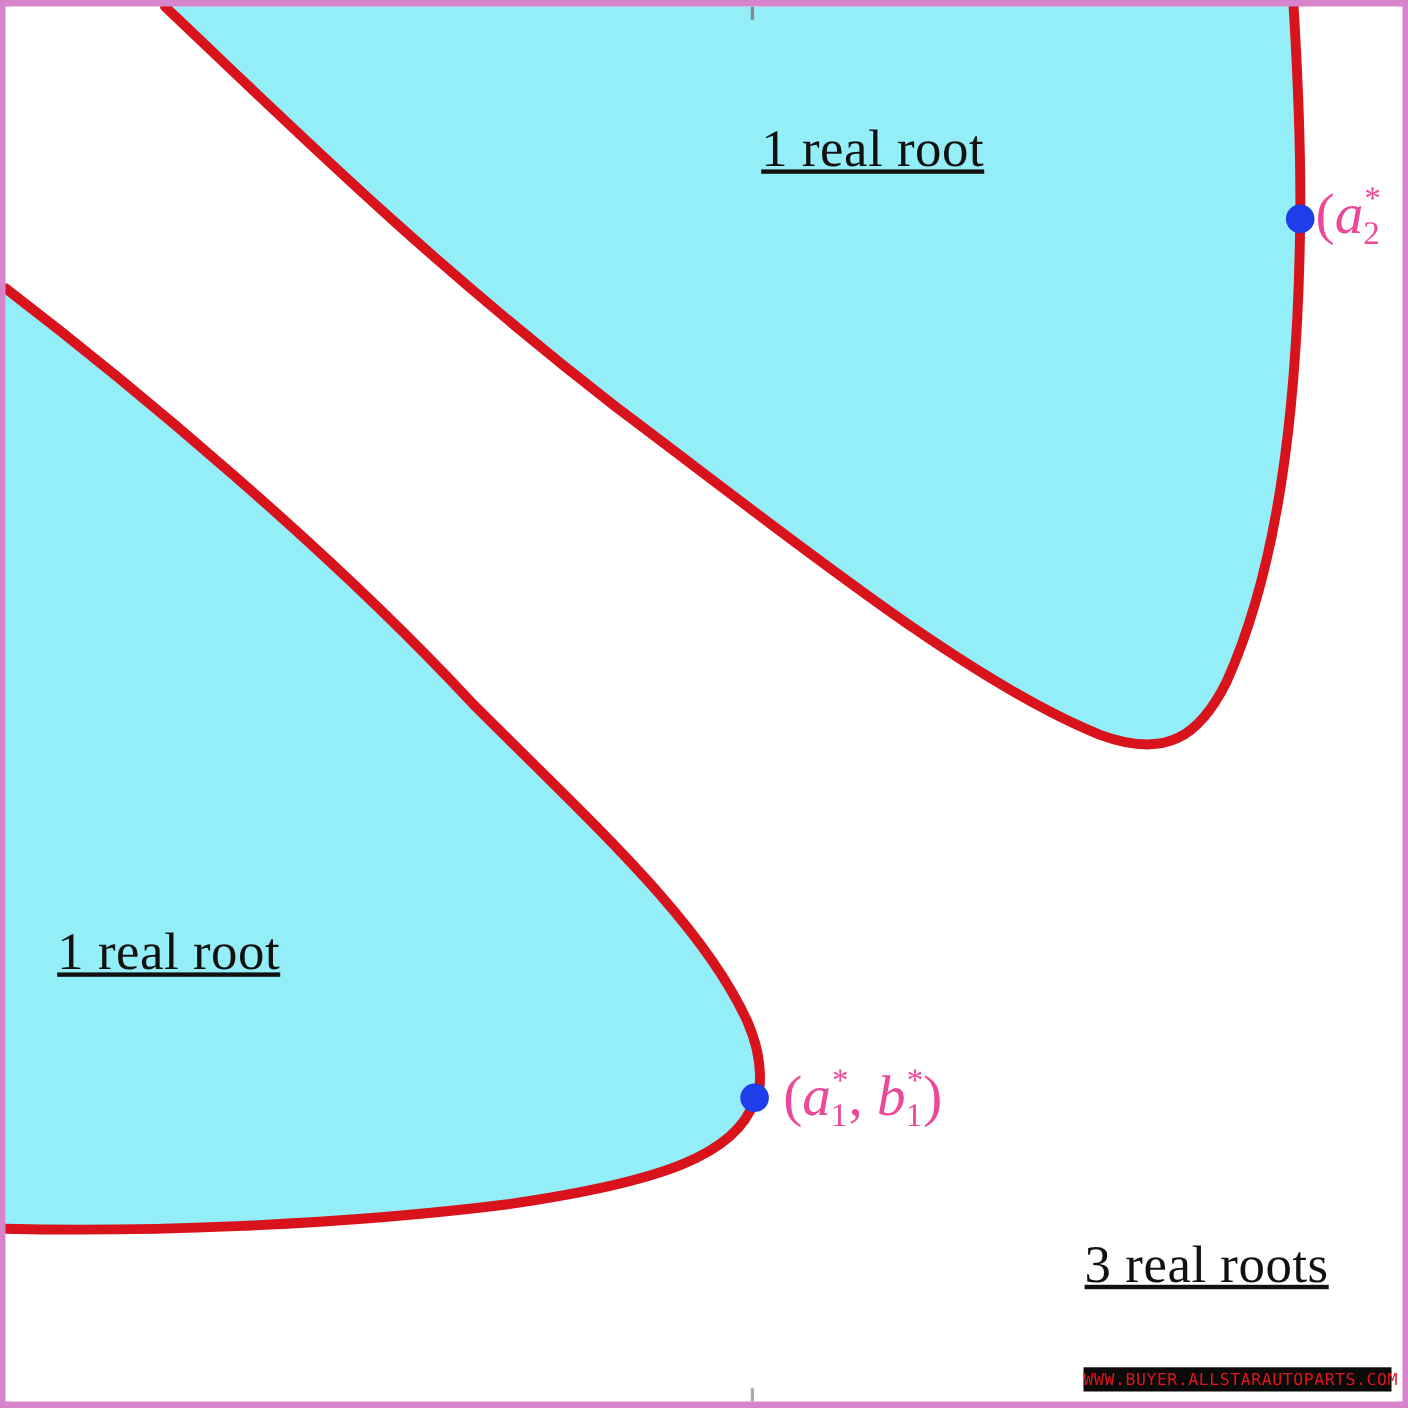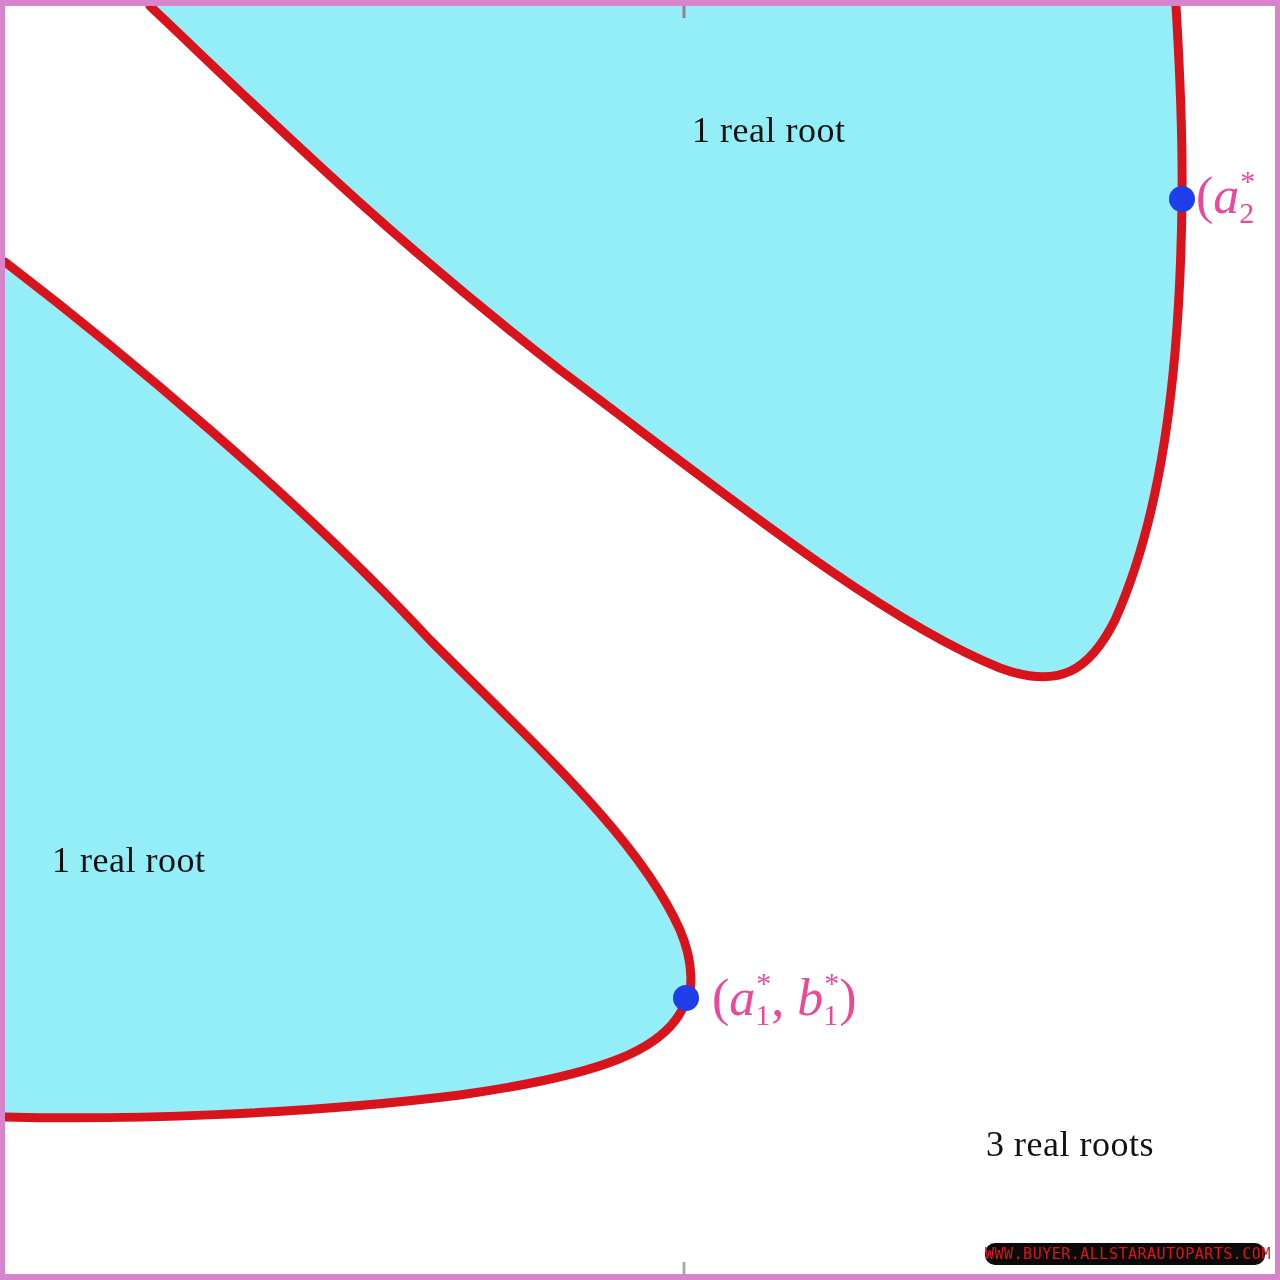--- a/index.html
+++ b/index.html
@@ -25,25 +25,26 @@
       pointer-events: none;
       z-index: 5;
     }
     svg.plot {
       position: absolute;
       left: 0; top: 0;
       width: 1280px; height: 1280px;
     }
     .region-label {
       position: absolute;
-      font-size: 36px;
+      font-size: 48px;
       color: #111111;
       white-space: nowrap;
       line-height: 1;
       letter-spacing: 0.5px;
+      text-decoration: underline;
     }
     .point-label {
       position: absolute;
       font-size: 52px;
       color: #ec4899;
       white-space: nowrap;
       line-height: 1;
     }
     .point-label i {
       font-style: italic;
@@ -65,21 +66,20 @@
       width: 280px;
       height: 22px;
       background: #0a0a0a;
       color: #e0141a;
       font-family: "DejaVu Sans Mono", "Liberation Mono", monospace;
       font-size: 15px;
       line-height: 22px;
       text-align: center;
       letter-spacing: 0.5px;
       z-index: 6;
-      border-radius: 10px;
     }
   </style>
 </head>
 <body>
 
 <svg class="plot" viewBox="0 0 1280 1280" xmlns="http://www.w3.org/2000/svg">
 
   <path d="M 150 6
            C 260 110, 380 230, 560 370
            C 720 490, 880 620, 1000 668

